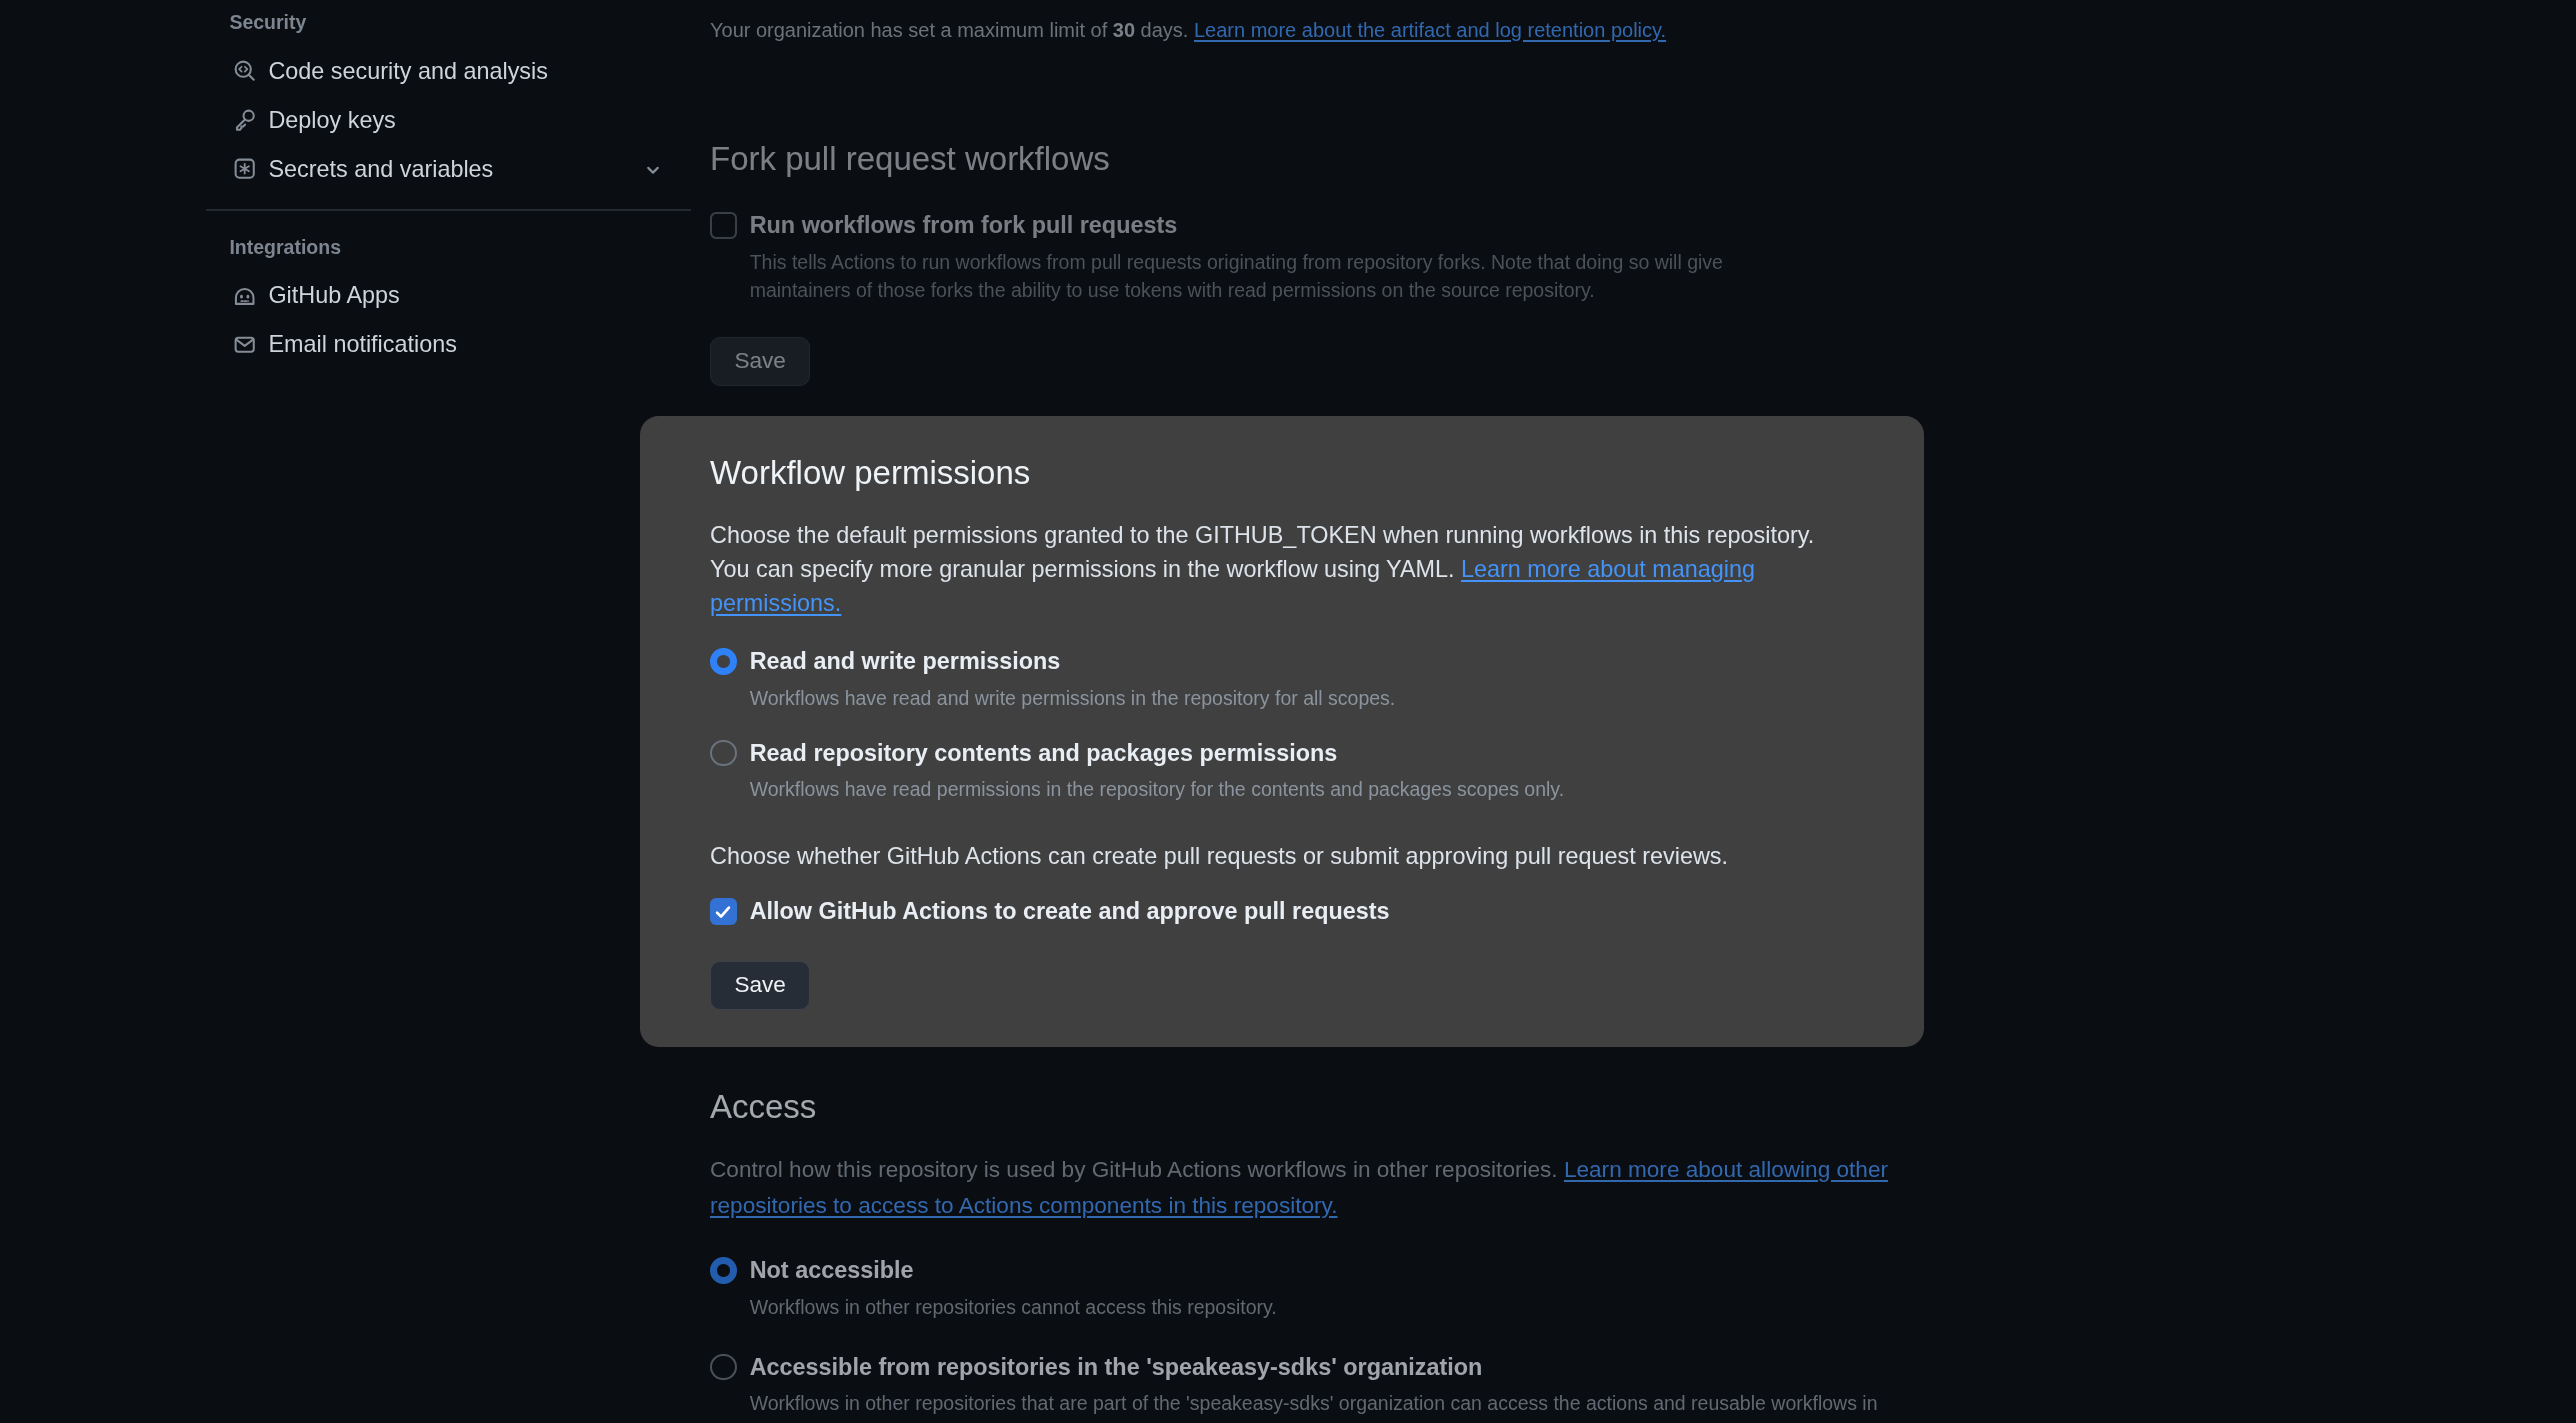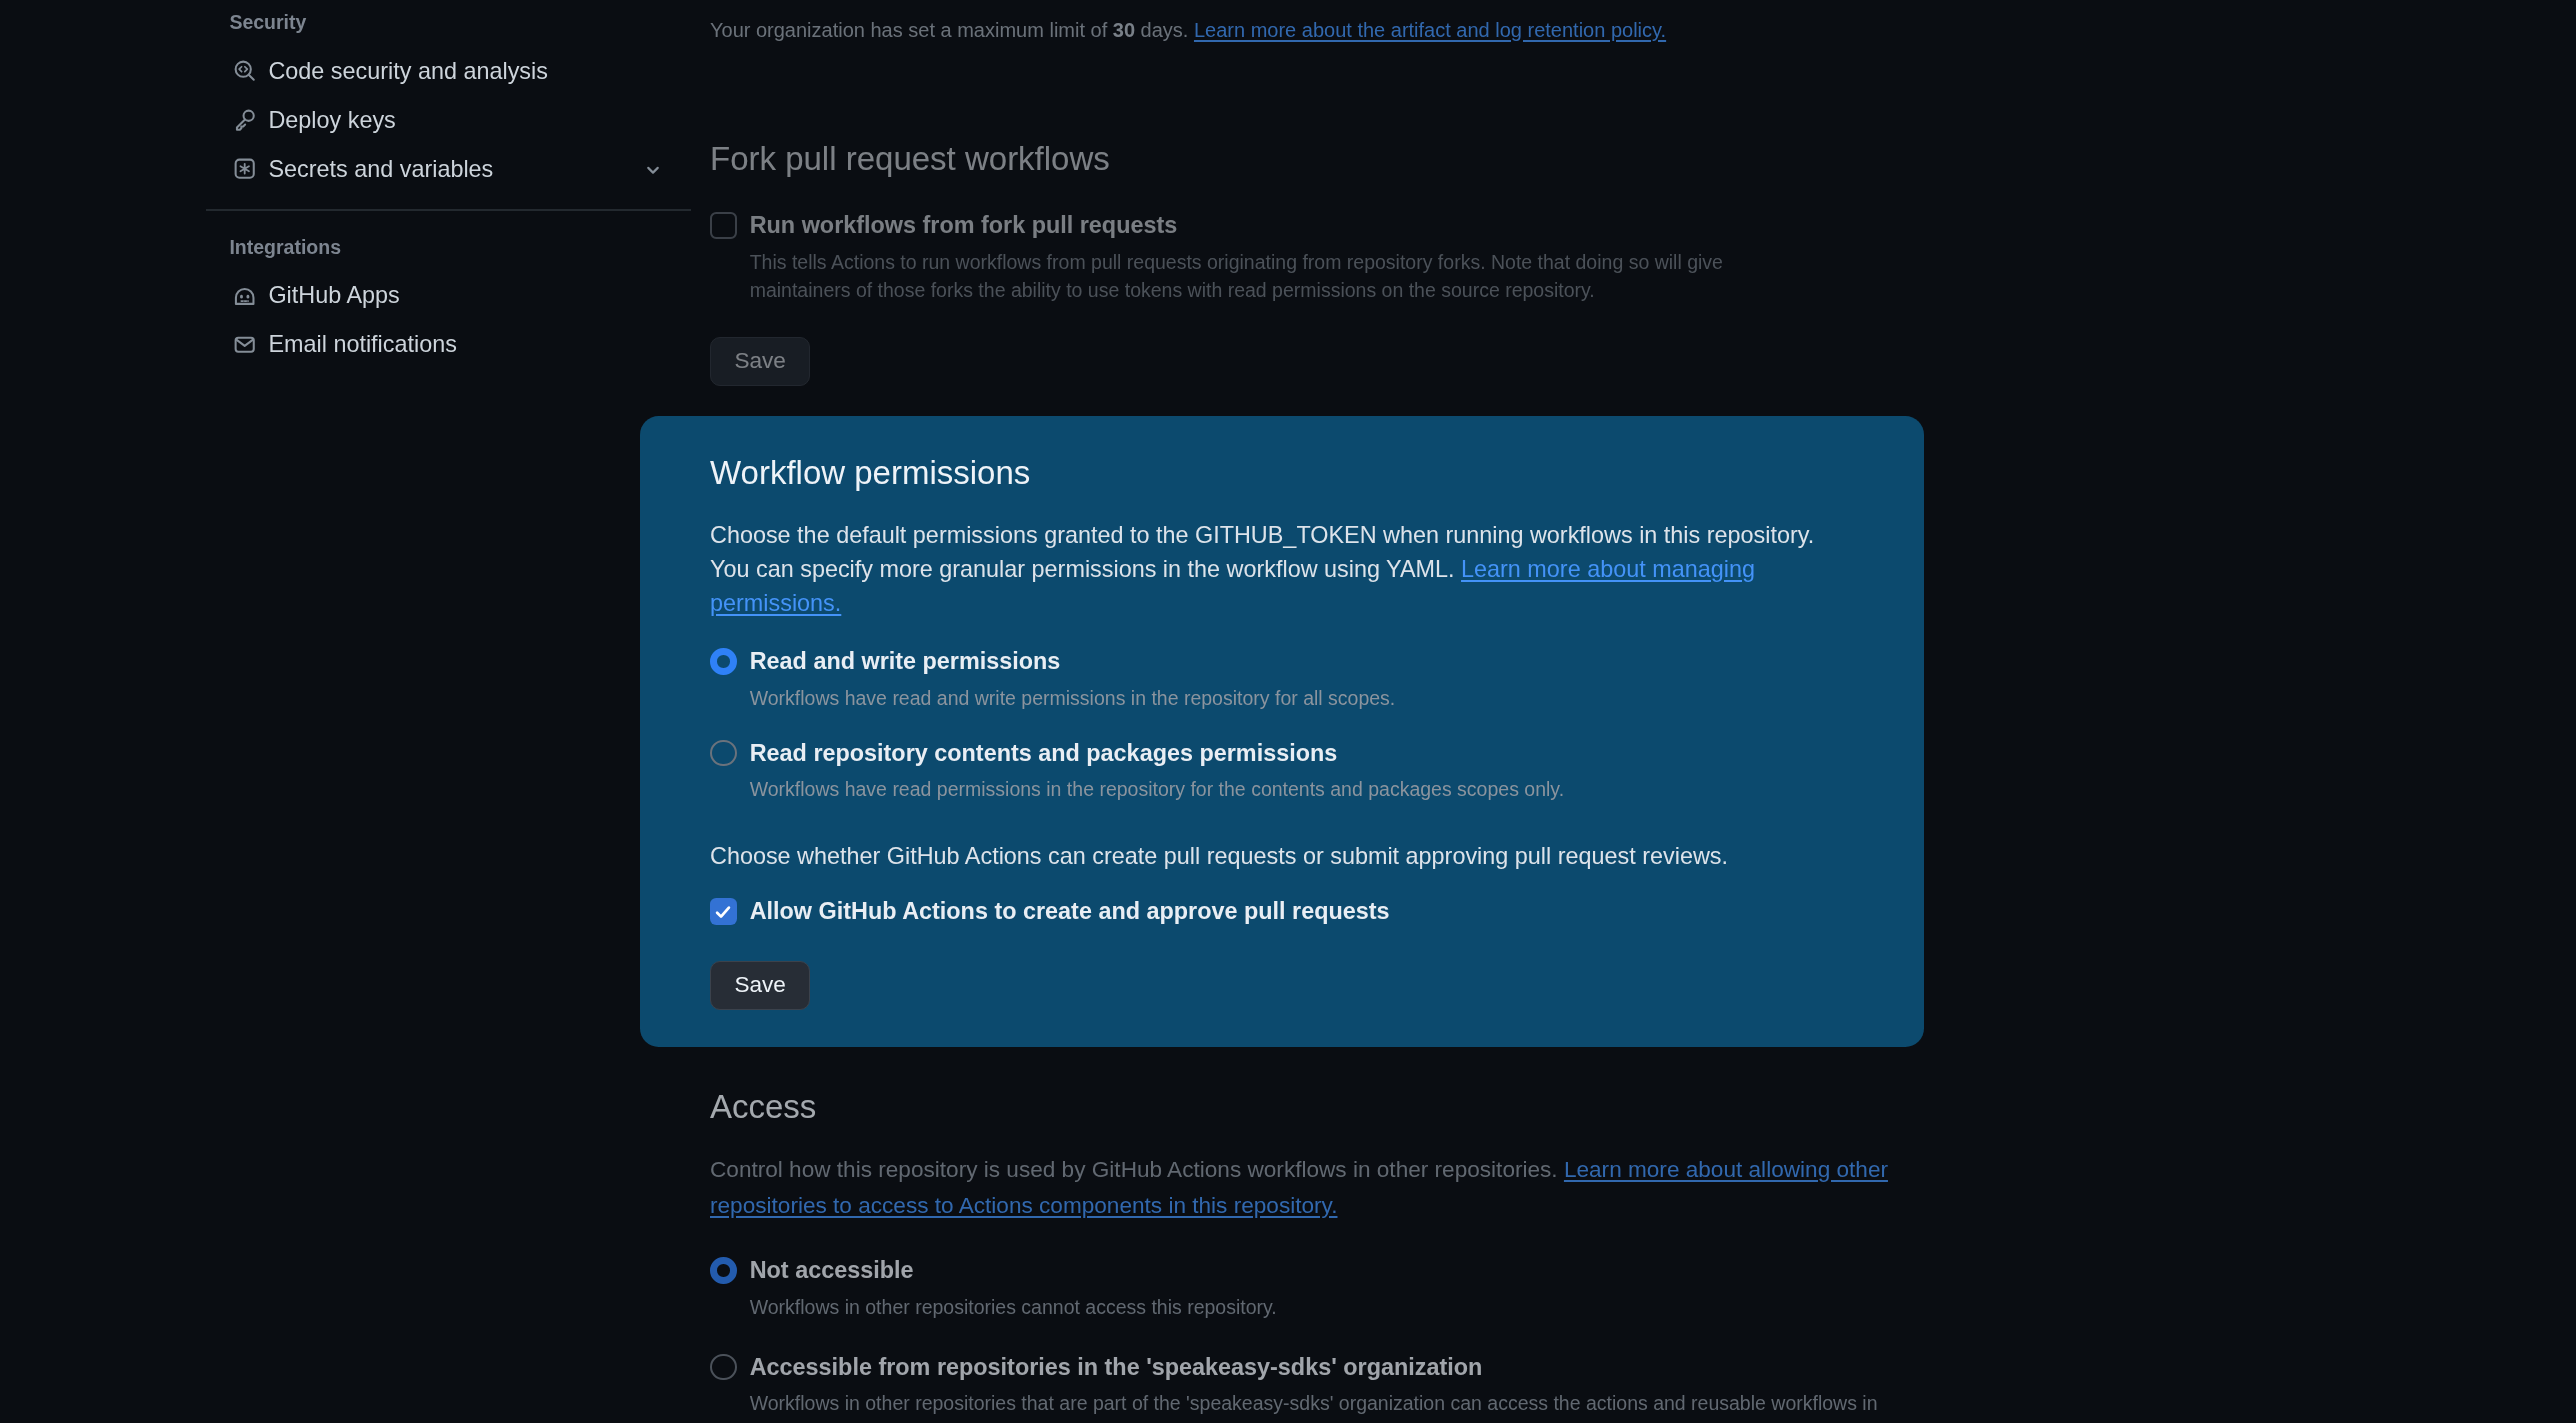--- a/index.html
+++ b/index.html
@@ -43,21 +43,21 @@
   .option-desc { margin:5.5px 0 0; font-size:19.5px; color:#8b949e; line-height:1.44; }
   .w-fork { max-width:974px; }
   .w-access { max-width:1168px; }
 
   .btn { display:inline-block; margin-top:33px; height:49px; padding:0 23.4px; font-size:22.6px; font-weight:500;
          color:#eef3f8; background:#272d36; border:1.6px solid #3b424c; border-radius:10px;
          font-family:inherit; cursor:pointer; line-height:44px; }
 
   
   .card { box-sizing:border-box; width:1284px; margin:30px 0 0 -70px; padding:36px 70px 37px;
-          background:#0c4a6e; border-radius:18.7px; }
+          background:#404040; border-radius:18.7px; }
   .card .lead { margin:25px 0 0; font-size:23.4px; color:#dde3ea; line-height:34px; }
   .card .option-row { margin-top:25px; }
   .card .pr-note { margin-top:36px; }
   .card .row-center { align-items:center; }
   .card .row-center .control { margin-top:0; }
   .card .row-center .option-label { line-height:26.5px; }
   .card .btn { margin-top:36px; }
 
   
   .access-section h2 { margin-top:39px; }

